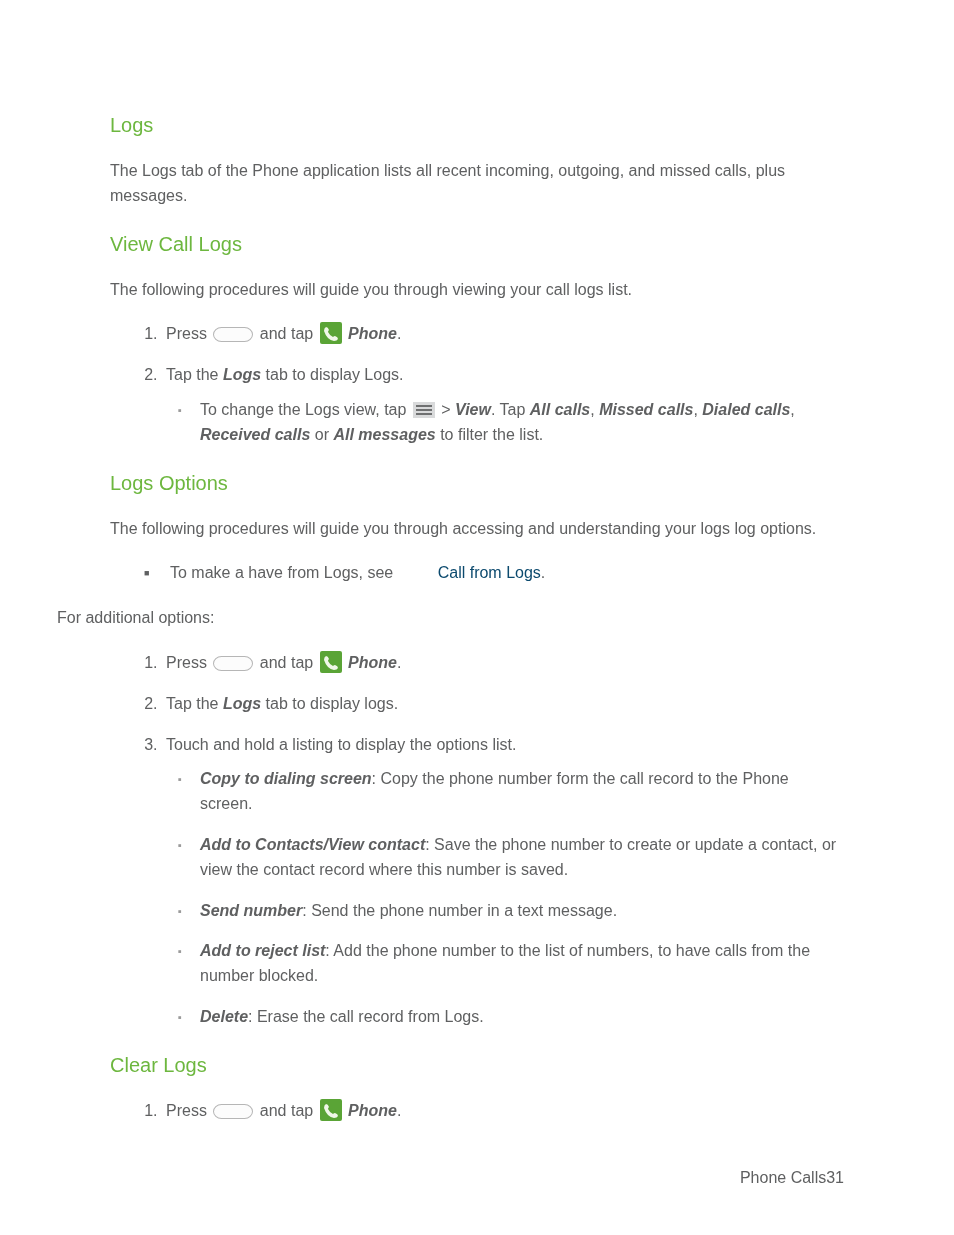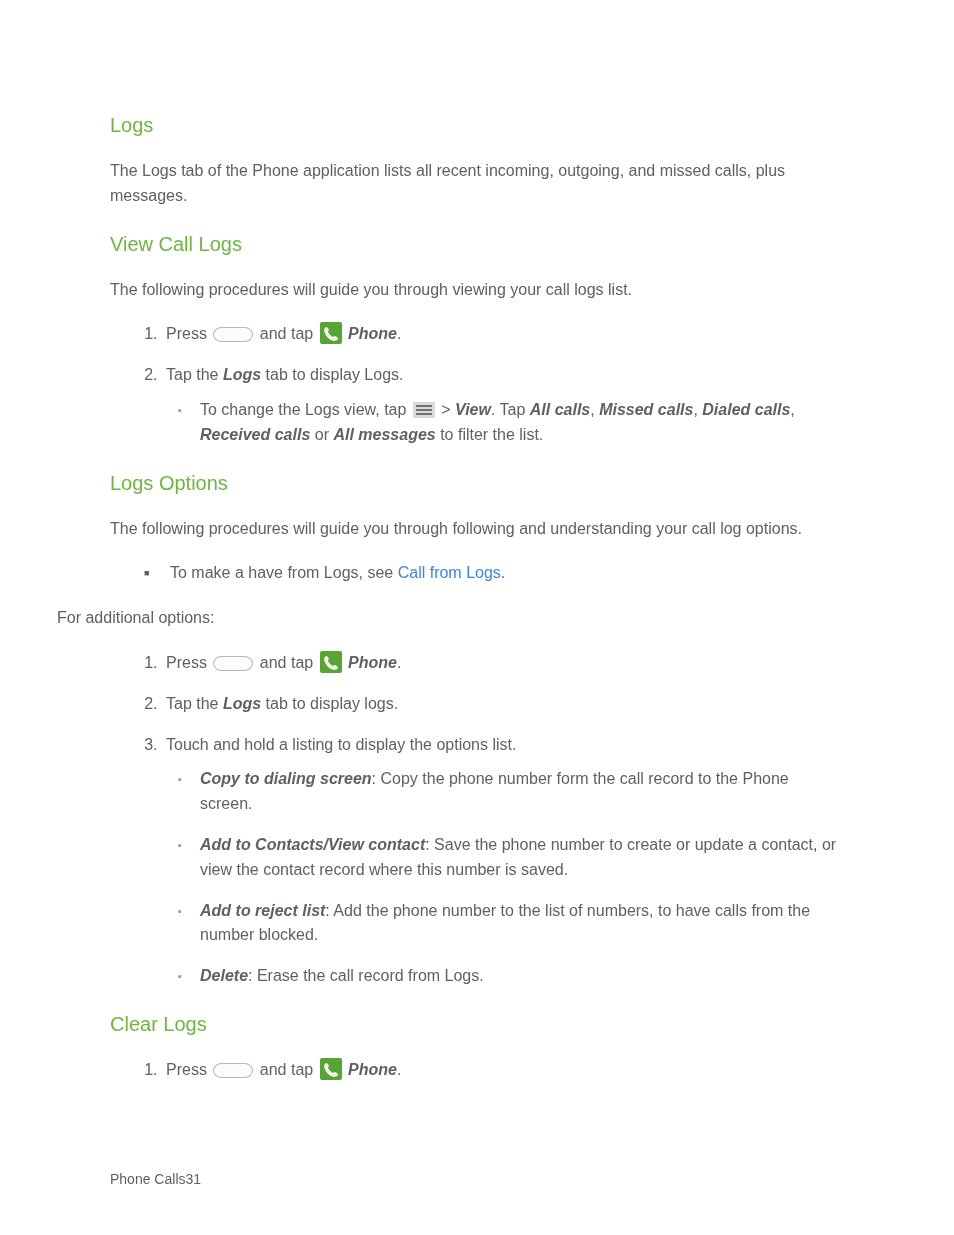--- a/index.html
+++ b/index.html
@@ -60,22 +60,23 @@
     left: -22px;
     font-size: 9px;
   }
   .bold-ital {
     font-weight: 700;
     font-style: italic;
     color: #5f6061;
     margin-top: 48px;
   }
   a.link {
-    color: #3b82f6;
+    color: #0c4a6e;
     text-decoration: none;
+    margin-left: 40px;
   }
   .icon-home {
     display: inline-block;
     width: 40px;
     height: 15px;
     vertical-align: -3px;
     background: #fcfcfc;
     border: 1.5px solid #b6b6b6;
     border-radius: 9px / 8px;
     box-sizing: border-box;
@@ -96,23 +97,23 @@
     vertical-align: -3px;
     margin: 0 2px;
   }
   .icon-menu svg { display: block; }
   .footer {
     position: absolute;
     left: 110px;
     right: 110px;
     bottom: 44px;
     display: flex;
-    justify-content: flex-start;
-    color: #5f6061;
-    font-size: 14px;
+    justify-content: flex-end;
+    color: #5f6061;
+    font-size: 16px;
   }
 </style>
 </head>
 <body>
 
 <div class="page">
 
   <h3>Logs</h3>
   <p>The Logs tab of the Phone application lists all recent incoming, outgoing, and missed calls, plus messages.</p>
 
@@ -135,21 +136,21 @@
                 <rect x="3" y="3" width="16" height="2" fill="#6f7071"></rect>
                 <rect x="3" y="7" width="16" height="2" fill="#6f7071"></rect>
                 <rect x="3" y="11" width="16" height="2" fill="#6f7071"></rect>
               </svg></span><span> &gt; </span><span class="bold-ital">View</span><span>. Tap </span><span class="bold-ital">All calls</span><span>, </span><span class="bold-ital">Missed calls</span><span>, </span><span class="bold-ital">Dialed calls</span><span>, </span><span class="bold-ital">Received calls</span><span> or </span><span class="bold-ital">All messages</span><span> to filter the list.</span>
         </li>
       </ul>
     </li>
   </ol>
 
   <h3>Logs Options</h3>
-  <p>The following procedures will guide you through following and understanding your call log options.</p>
+  <p>The following procedures will guide you through accessing and understanding your logs log options.</p>
 
   <ul class="square filled" style="padding-left:56px;margin-bottom:20px;">
     <li>
       <span>To make a have from Logs, see </span><a class="link" href="#">Call from Logs</a><span>.</span>
     </li>
   </ul>
 
   <p style="margin-left:-53px;">For additional options:</p>
 
   <ol>
@@ -165,20 +166,23 @@
     <li>
       <span>Touch and hold a listing to display the options list.</span>
       <ul class="square">
         <li>
           <span class="bold-ital">Copy to dialing screen</span><span>: Copy the phone number form the call record to the Phone screen.</span>
         </li>
         <li>
           <span class="bold-ital">Add to Contacts/View contact</span><span>: Save the phone number to create or update a contact, or view the contact record where this number is saved.</span>
         </li>
         <li>
+          <span class="bold-ital">Send number</span><span>: Send the phone number in a text message.</span>
+        </li>
+        <li>
           <span class="bold-ital">Add to reject list</span><span>: Add the phone number to the list of numbers, to have calls from the number blocked.</span>
         </li>
         <li>
           <span class="bold-ital">Delete</span><span>: Erase the call record from Logs.</span>
         </li>
       </ul>
     </li>
   </ol>
 
   <h3>Clear Logs</h3>

